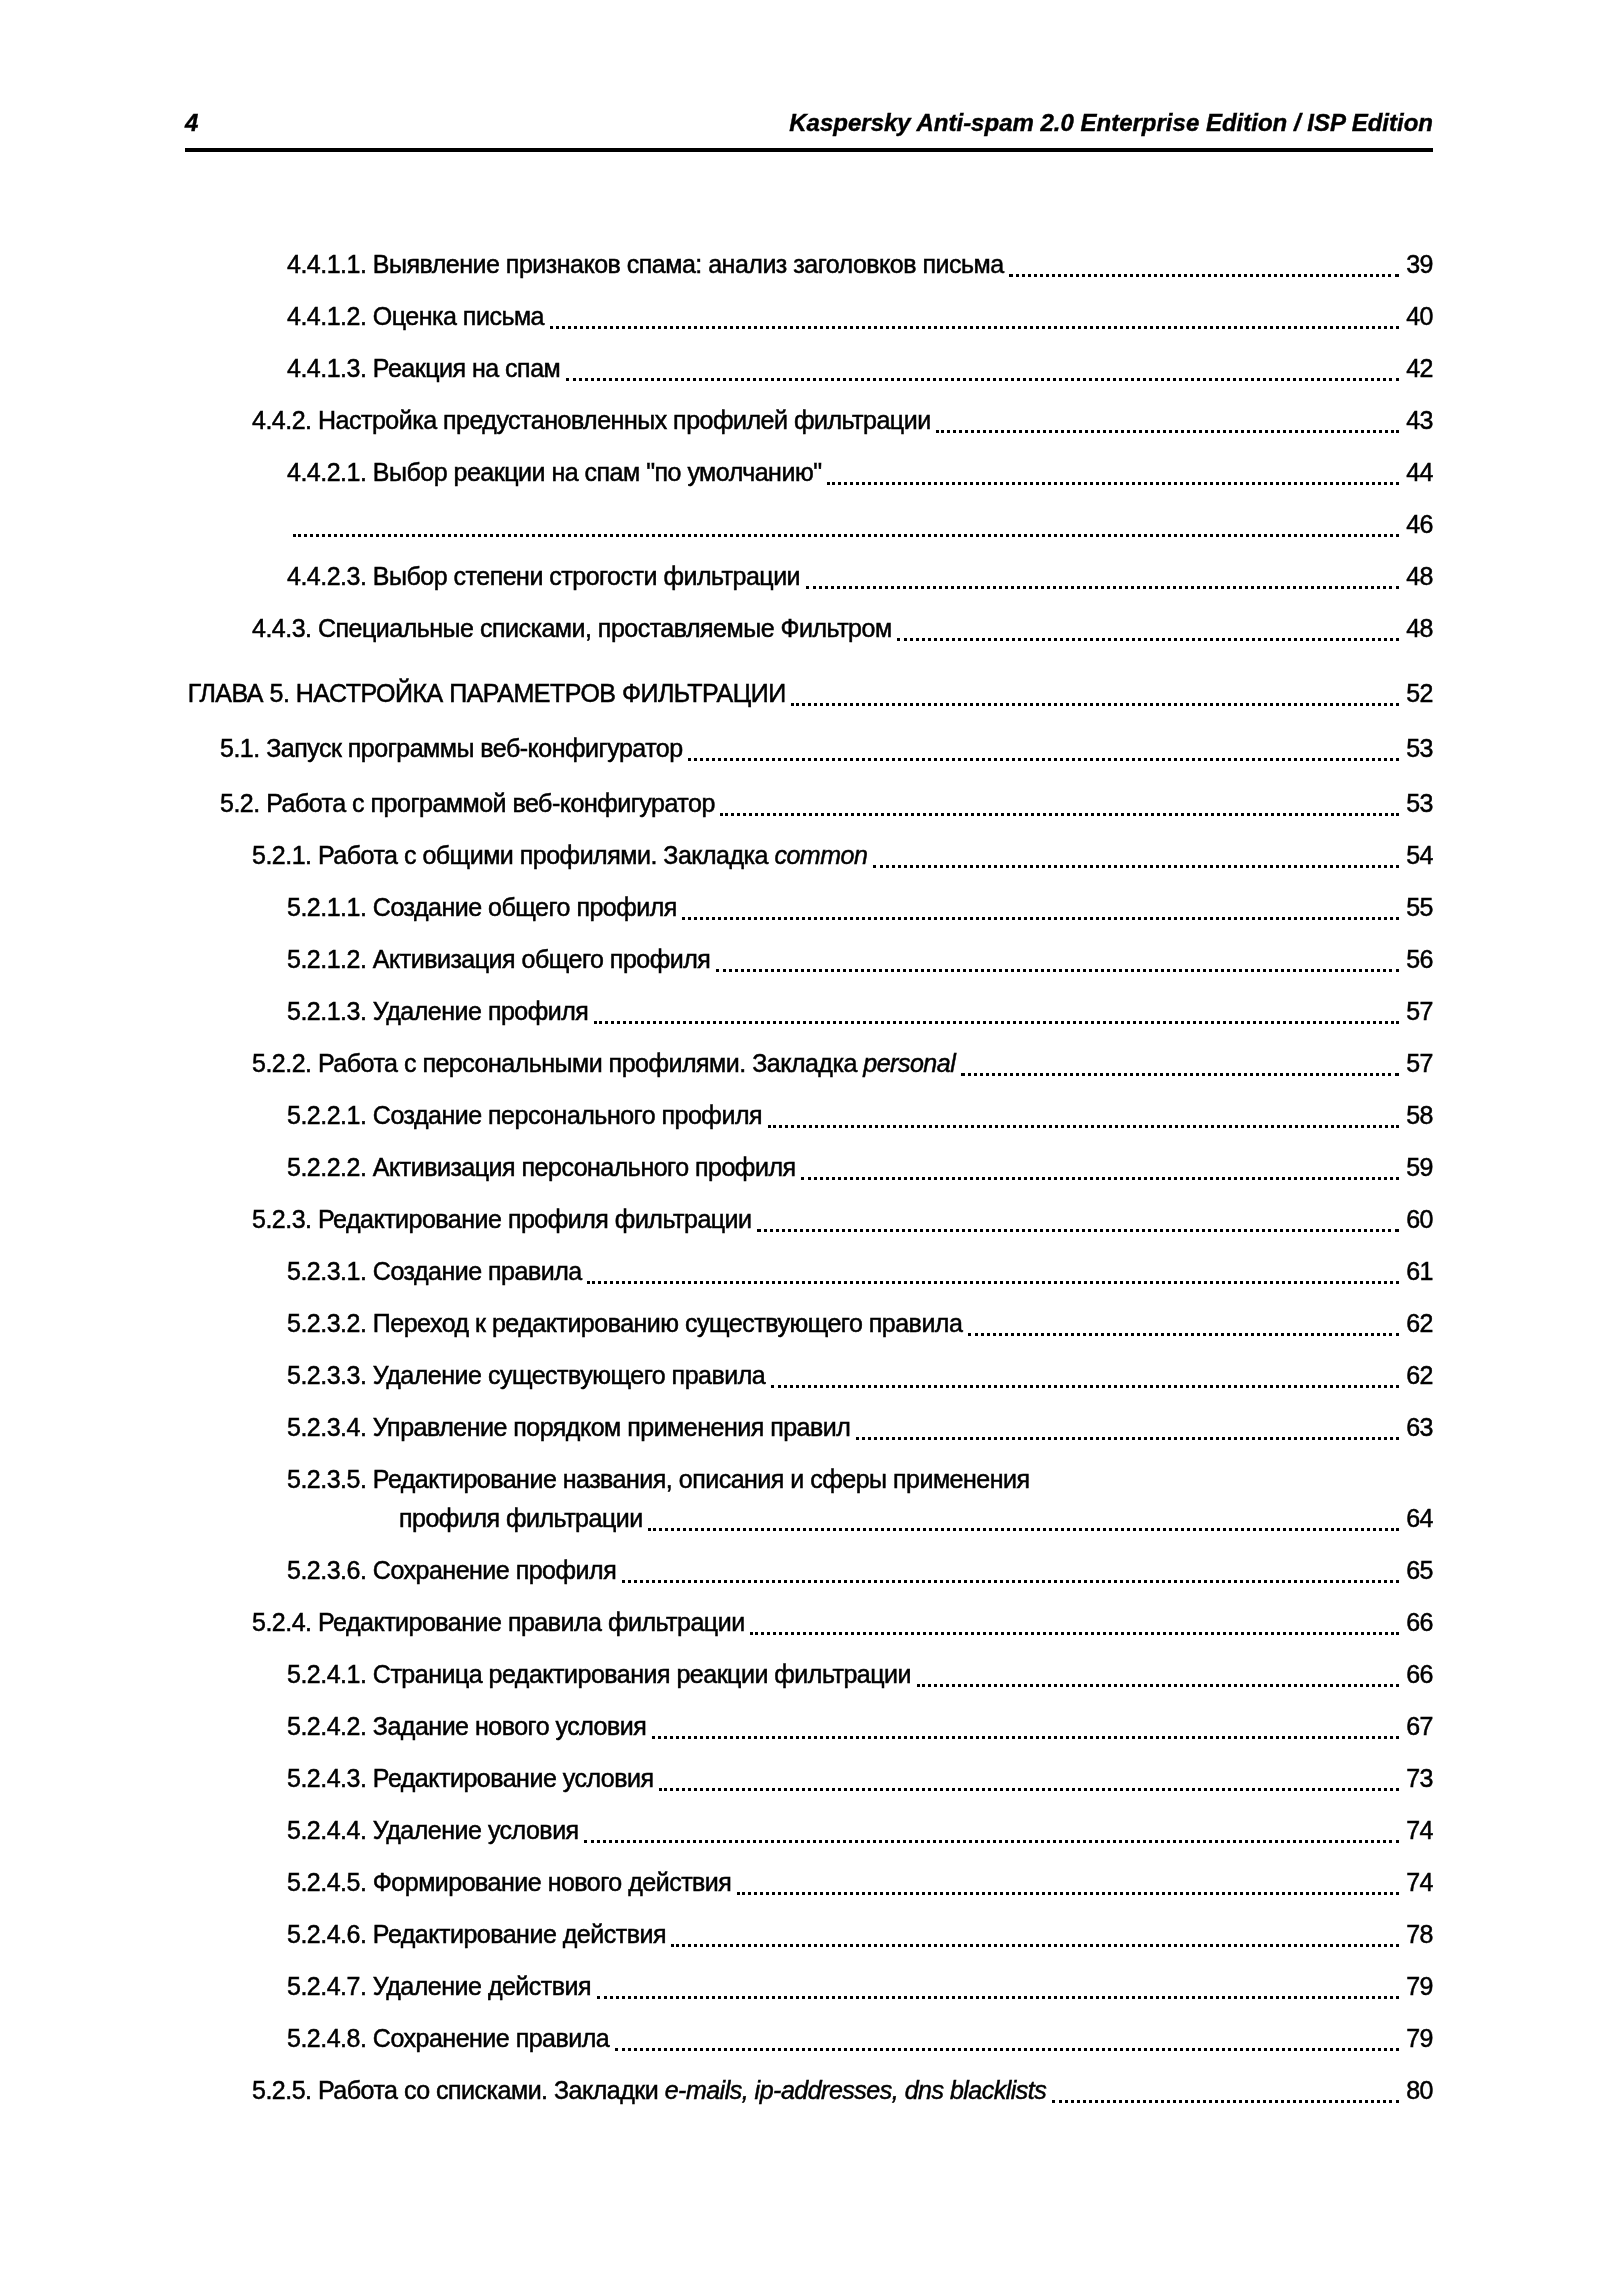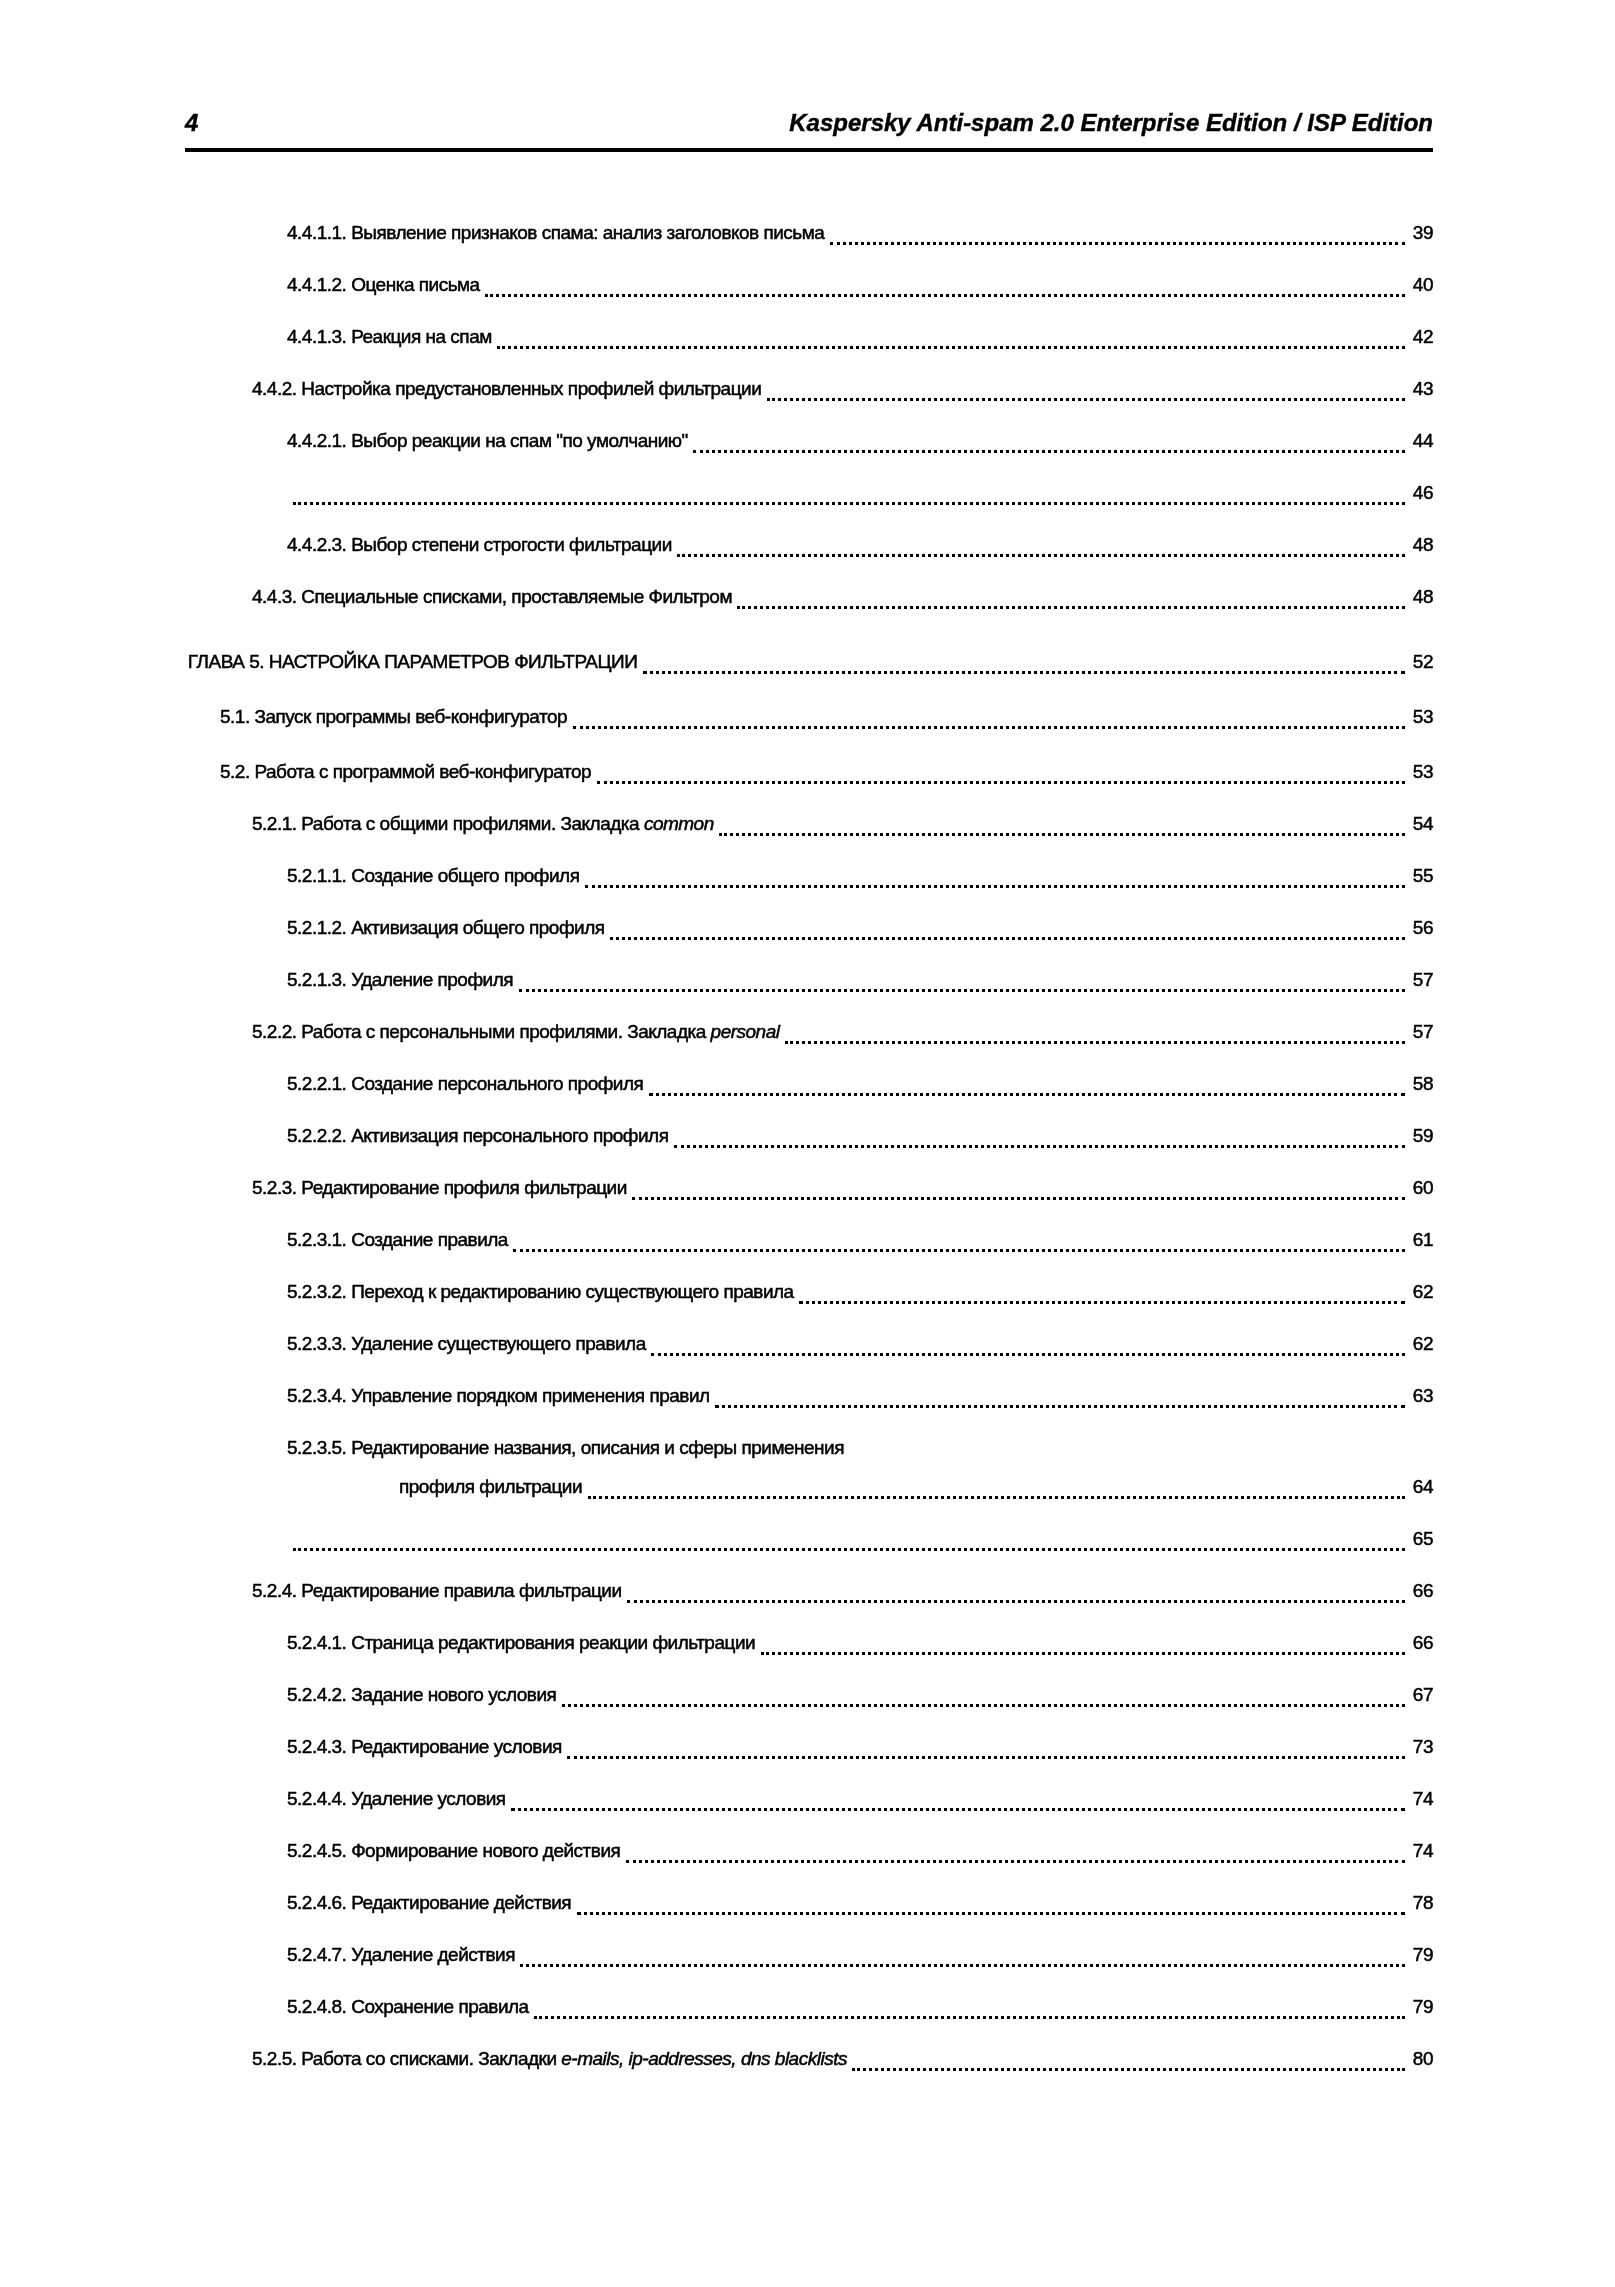--- a/index.html
+++ b/index.html
@@ -20,22 +20,22 @@
     justify-content: space-between;
     align-items: baseline;
     font-size: 24px;
     font-weight: 700;
     font-style: italic;
     border-bottom: 4.6px solid #000;
     padding-bottom: 11px;
     -webkit-text-stroke: 0.4px #000;
   }
   .toc {
-    padding-top: 61px;
-    font-size: 19px;
+    padding-top: 93px;
+    font-size: 25px;
     letter-spacing: -0.5px;
     -webkit-text-stroke: 0.5px #000;
   }
   .toc-entry { line-height: 39px; margin-bottom: 13px; }
   .toc-entry.chapter { margin-top: 26px; }
   .line { display: flex; align-items: flex-end; }
   .level-0 { padding-left: 2.8px; }
   .level-1 { padding-left: 35px; margin-top: 16px; }
   .level-2 { padding-left: 67px; }
   .level-3 { padding-left: 102px; }
@@ -225,20 +225,21 @@
             <span class="label">5.2.3.5. Редактирование названия, описания и сферы применения</span>
           </div>
           <div class="line cont">
             <span class="label">профиля фильтрации</span>
             <span class="leader"></span>
             <span class="pagenum">64</span>
           </div>
         </div>
         <div class="toc-entry level-3">
           <div class="line first">
+            <span class="label">5.2.3.6. Сохранение профиля</span>
             <span class="leader"></span>
             <span class="pagenum">65</span>
           </div>
         </div>
         <div class="toc-entry level-2">
           <div class="line first">
             <span class="label">5.2.4. Редактирование правила фильтрации</span>
             <span class="leader"></span>
             <span class="pagenum">66</span>
           </div>

